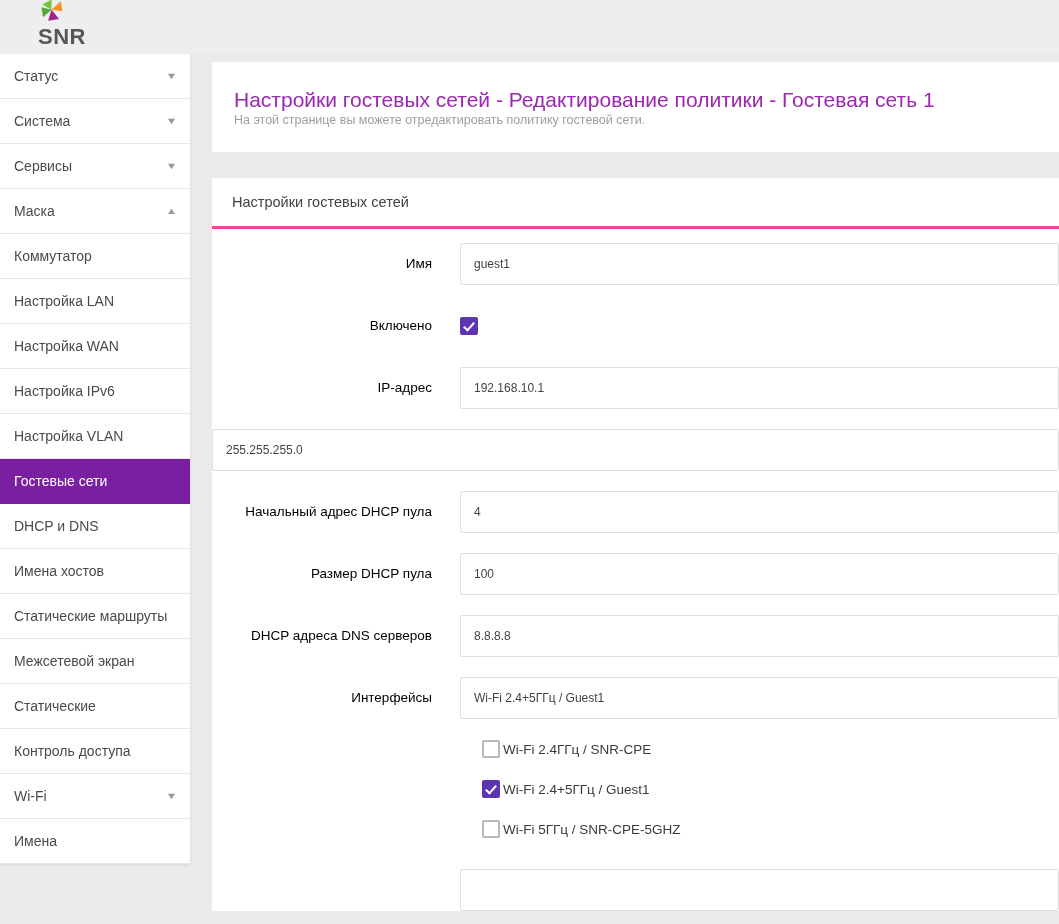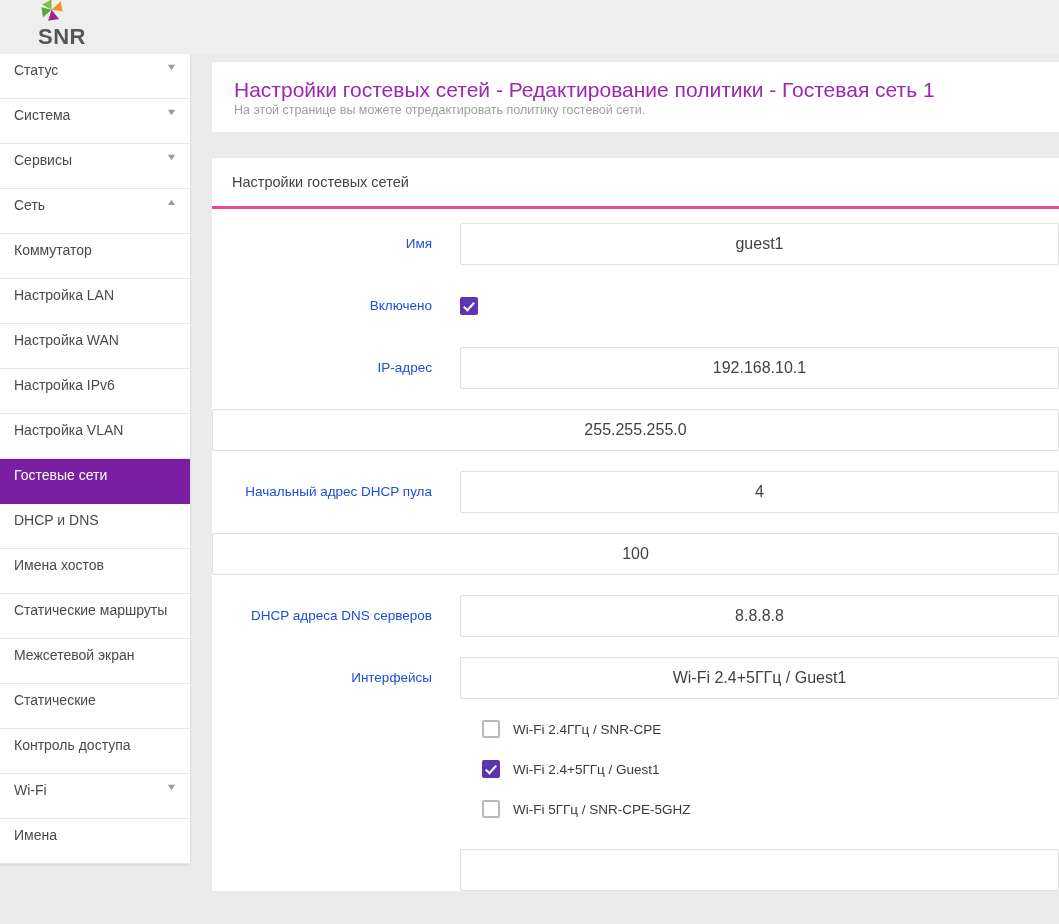--- a/index.html
+++ b/index.html
@@ -10,54 +10,54 @@
   .app-header { height:54px; background:#eeeeee; display:flex; align-items:center; padding:0 0 8px 38px; }
   .logo { display:flex; gap:0;flex-direction:column; }
   .logo-icon { display:block; }
   .logo-text { font-size:22px; font-weight:700; color:#54565a; letter-spacing:.5px; }
 
   
   .layout { display:flex; align-items:flex-start; }
 
   
   .sidebar { width:190px; background:#ffffff; box-shadow:0 1px 3px rgba(0,0,0,.10); }
-  .side-item { height:45px; display:flex; justify-content:space-between;
+  .side-item { height:45px; display:flex; align-items:center; justify-content:space-between;
                padding:8px 14px; border-bottom:1px solid #e7e7e7; font-size:14px; color:#4a4a4a;
                background:#fff; cursor:pointer; }
   .side-item .side-label { white-space:nowrap; }
   .side-item .arrow { font-size:9px; color:#9a9a9a; transform:scaleX(1.35); }
   .side-item.active { background:var(--sidebar-active,#7b1fa2); border-bottom-color:var(--sidebar-active,#7b1fa2); }
   .side-item.active .side-label { color:#ffffff; }
 
   
   .content { flex:1; padding:8px 0 0 22px; min-width:0; }
-  .title-block { background:#ffffff; padding:15px 22px; }
+  .title-block { background:#ffffff; padding:25px 22px; }
   .page-title { color:var(--accent,#9c27b0); font-size:21px; font-weight:400; line-height:26px; }
   .page-subtitle { color:#9e9e9e; font-size:12.5px; margin-top:0; }
 
   .card { background:#ffffff; margin-top:26px; min-height:724px; }
   .card-header { padding:16px 20px; font-size:14.5px; color:#424242; border-bottom:3px solid #ec4899; }
 
   
   .form { padding-top:14px; }
   .form-row { display:flex; margin-bottom:20px; min-height:42px; }
   .row-label { width:248px; padding-right:28px; flex-shrink:0; text-align:right;
-               line-height:42px; font-size:13.5px; color:#1d4ed8; }
+               line-height:42px; font-size:13.5px; color:#000000; }
   .row-field { flex:1; min-width:0; }
   .text-input { display:block; width:100%; height:42px; border:1px solid #dfdfdf; border-radius:2px;
-                background:#fff; padding:0 13px; font-family:inherit; font-size:16px; color:#424242;
-                outline:none;text-align:center; }
+                background:#fff; padding:0 13px; font-family:inherit; font-size:12px; color:#424242;
+                outline:none; }
   .checkbox { width:18px; height:18px; border:2px solid #b9b9b9; border-radius:2px; background:#fff;
               display:inline-flex; align-items:center; justify-content:center; cursor:pointer; flex-shrink:0; }
   .checkbox.checked { background:var(--checkbox,#5e35b1); border-color:var(--checkbox,#5e35b1); }
   .checkbox.checked::after { content:""; display:block; width:4px; height:9px; border:solid #fff;
               border-width:0 2px 2px 0; transform:rotate(42deg); margin-top:-2px; }
   .type-checkbox .checkbox { margin-top:12px; }
   .options { padding:10px 0 0 22px; }
-  .option-row { height:40px; display:flex; align-items:center; gap:13px; }
+  .option-row { height:40px; display:flex; align-items:center; gap:3px; }
   .option-label { font-size:13.5px; color:#3a3a3a; }
 </style>
 </head>
 <body>
 
 <header class="app-header">
   <div class="logo">
     <svg class="logo-icon" width="27" height="27" viewBox="0 0 32 32" aria-hidden="true">
       <polygon points="16,15 5,9 16,3" fill="#7ac143"></polygon>
       <polygon points="16,15 27,5 29,17" fill="#f6921e"></polygon>
@@ -76,21 +76,21 @@
       </div>
       <div class="side-item">
         <span class="side-label">Система</span>
         <span class="arrow">▼</span>
       </div>
       <div class="side-item">
         <span class="side-label">Сервисы</span>
         <span class="arrow">▼</span>
       </div>
       <div class="side-item">
-        <span class="side-label">Сеть</span>
+        <span class="side-label">Маска</span>
         <span class="arrow">▲</span>
       </div>
       <div class="side-item">
         <span class="side-label">Коммутатор</span>
       </div>
       <div class="side-item">
         <span class="side-label">Настройка LAN</span>
       </div>
       <div class="side-item">
         <span class="side-label">Настройка WAN</span>
@@ -161,20 +161,21 @@
               <input class="text-input" type="text" value="255.255.255.0" style="">
             </div>
           </div>
           <div class="form-row type-text">
             <div class="row-label">Начальный адрес DHCP пула</div>
             <div class="row-field">
               <input class="text-input" type="text" value="4" style="">
             </div>
           </div>
           <div class="form-row type-text">
+            <div class="row-label">Размер DHCP пула</div>
             <div class="row-field">
               <input class="text-input" type="text" value="100" style="">
             </div>
           </div>
           <div class="form-row type-text">
             <div class="row-label">DHCP адреса DNS серверов</div>
             <div class="row-field">
               <input class="text-input" type="text" value="8.8.8.8" style="">
             </div>
           </div>

